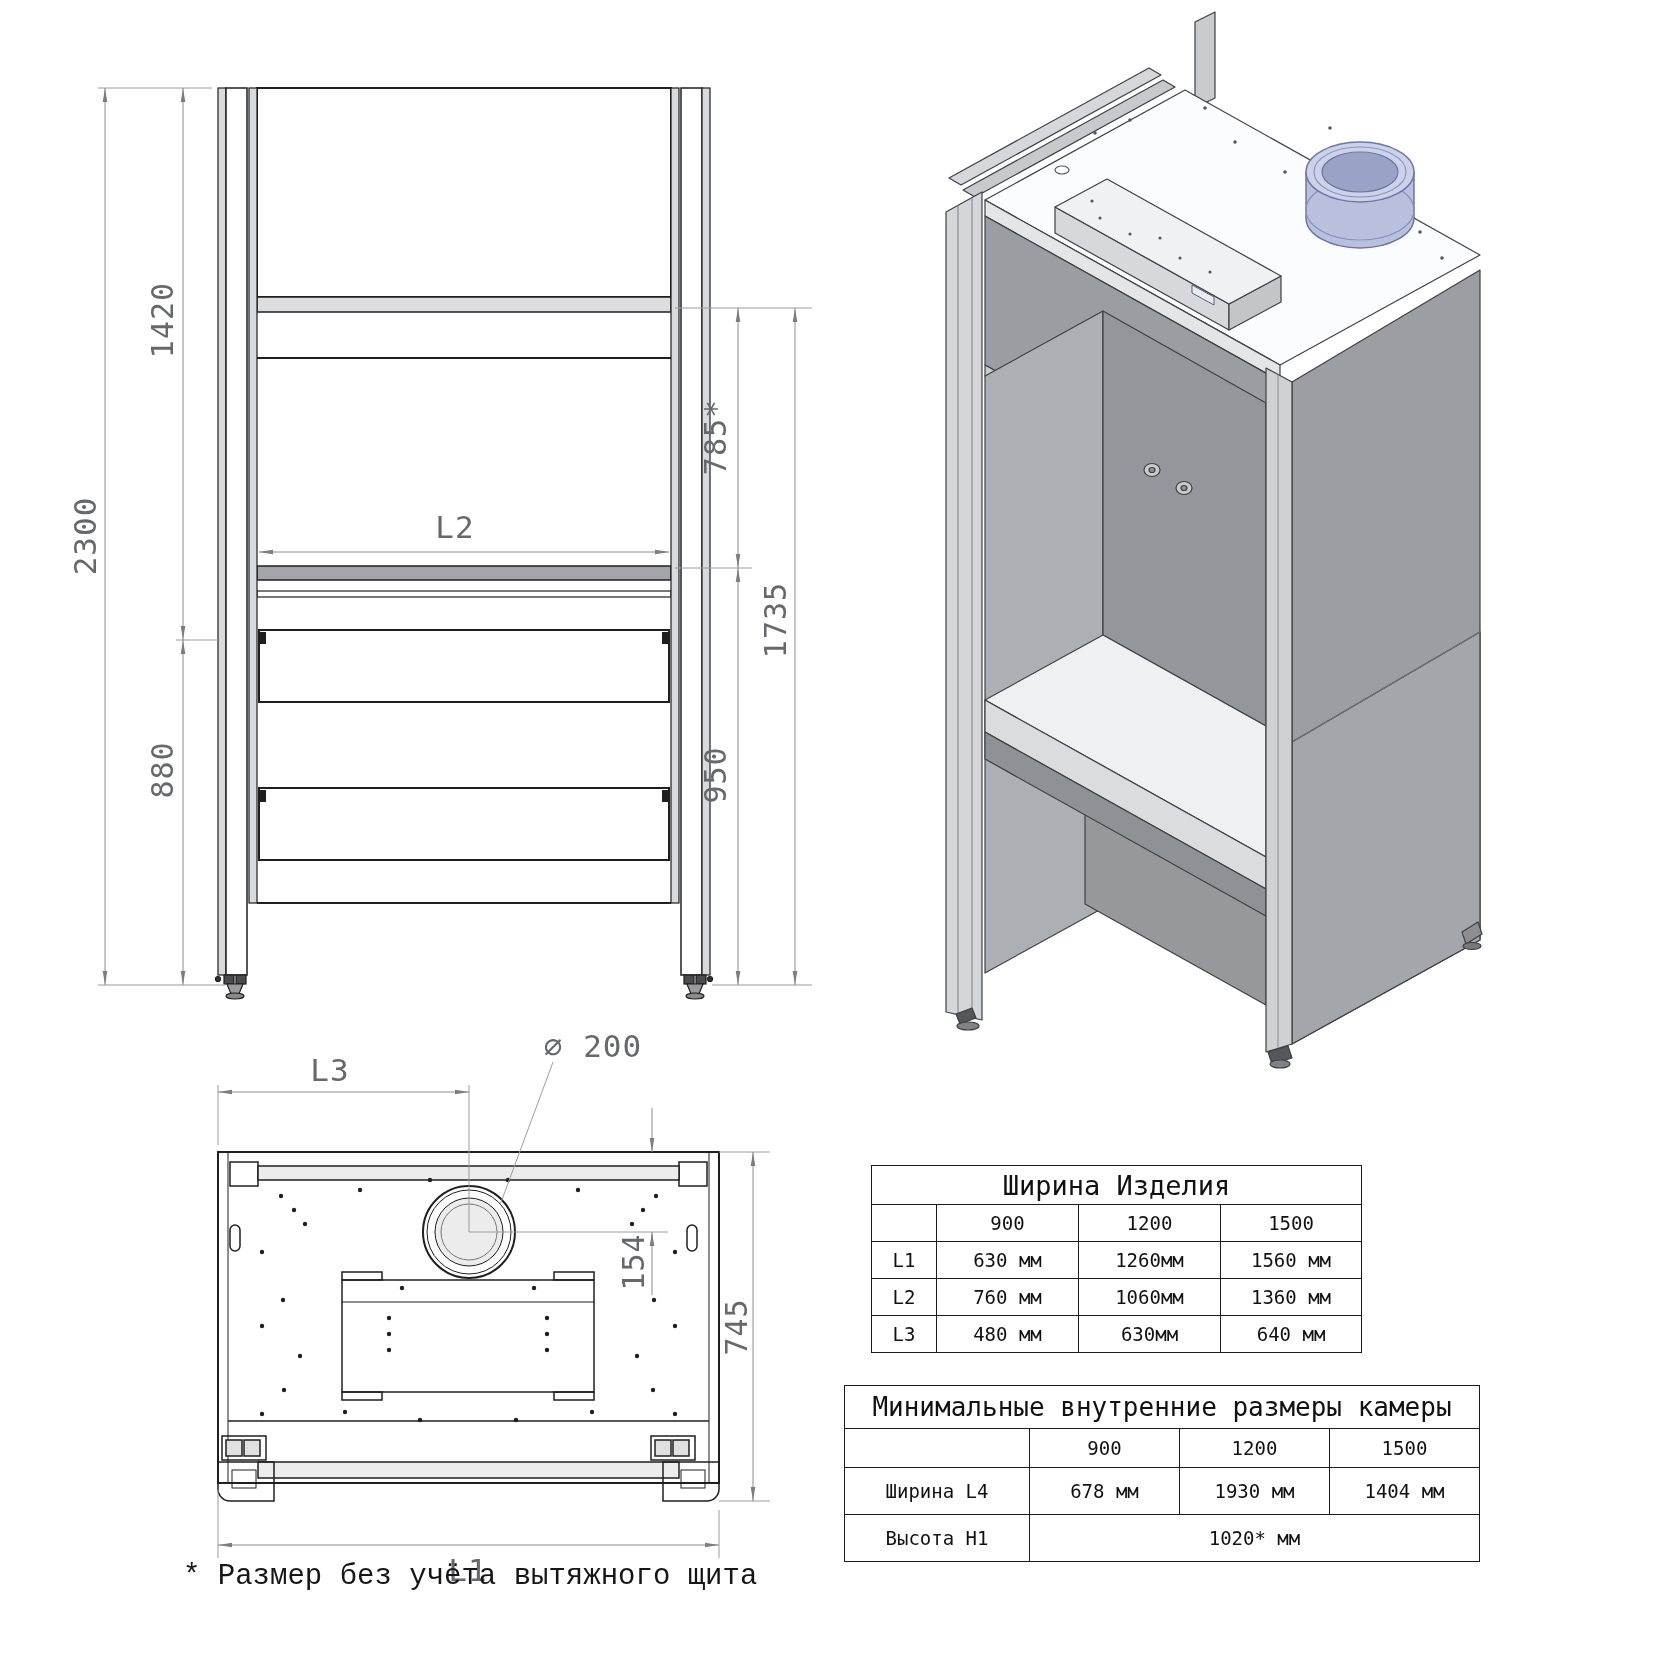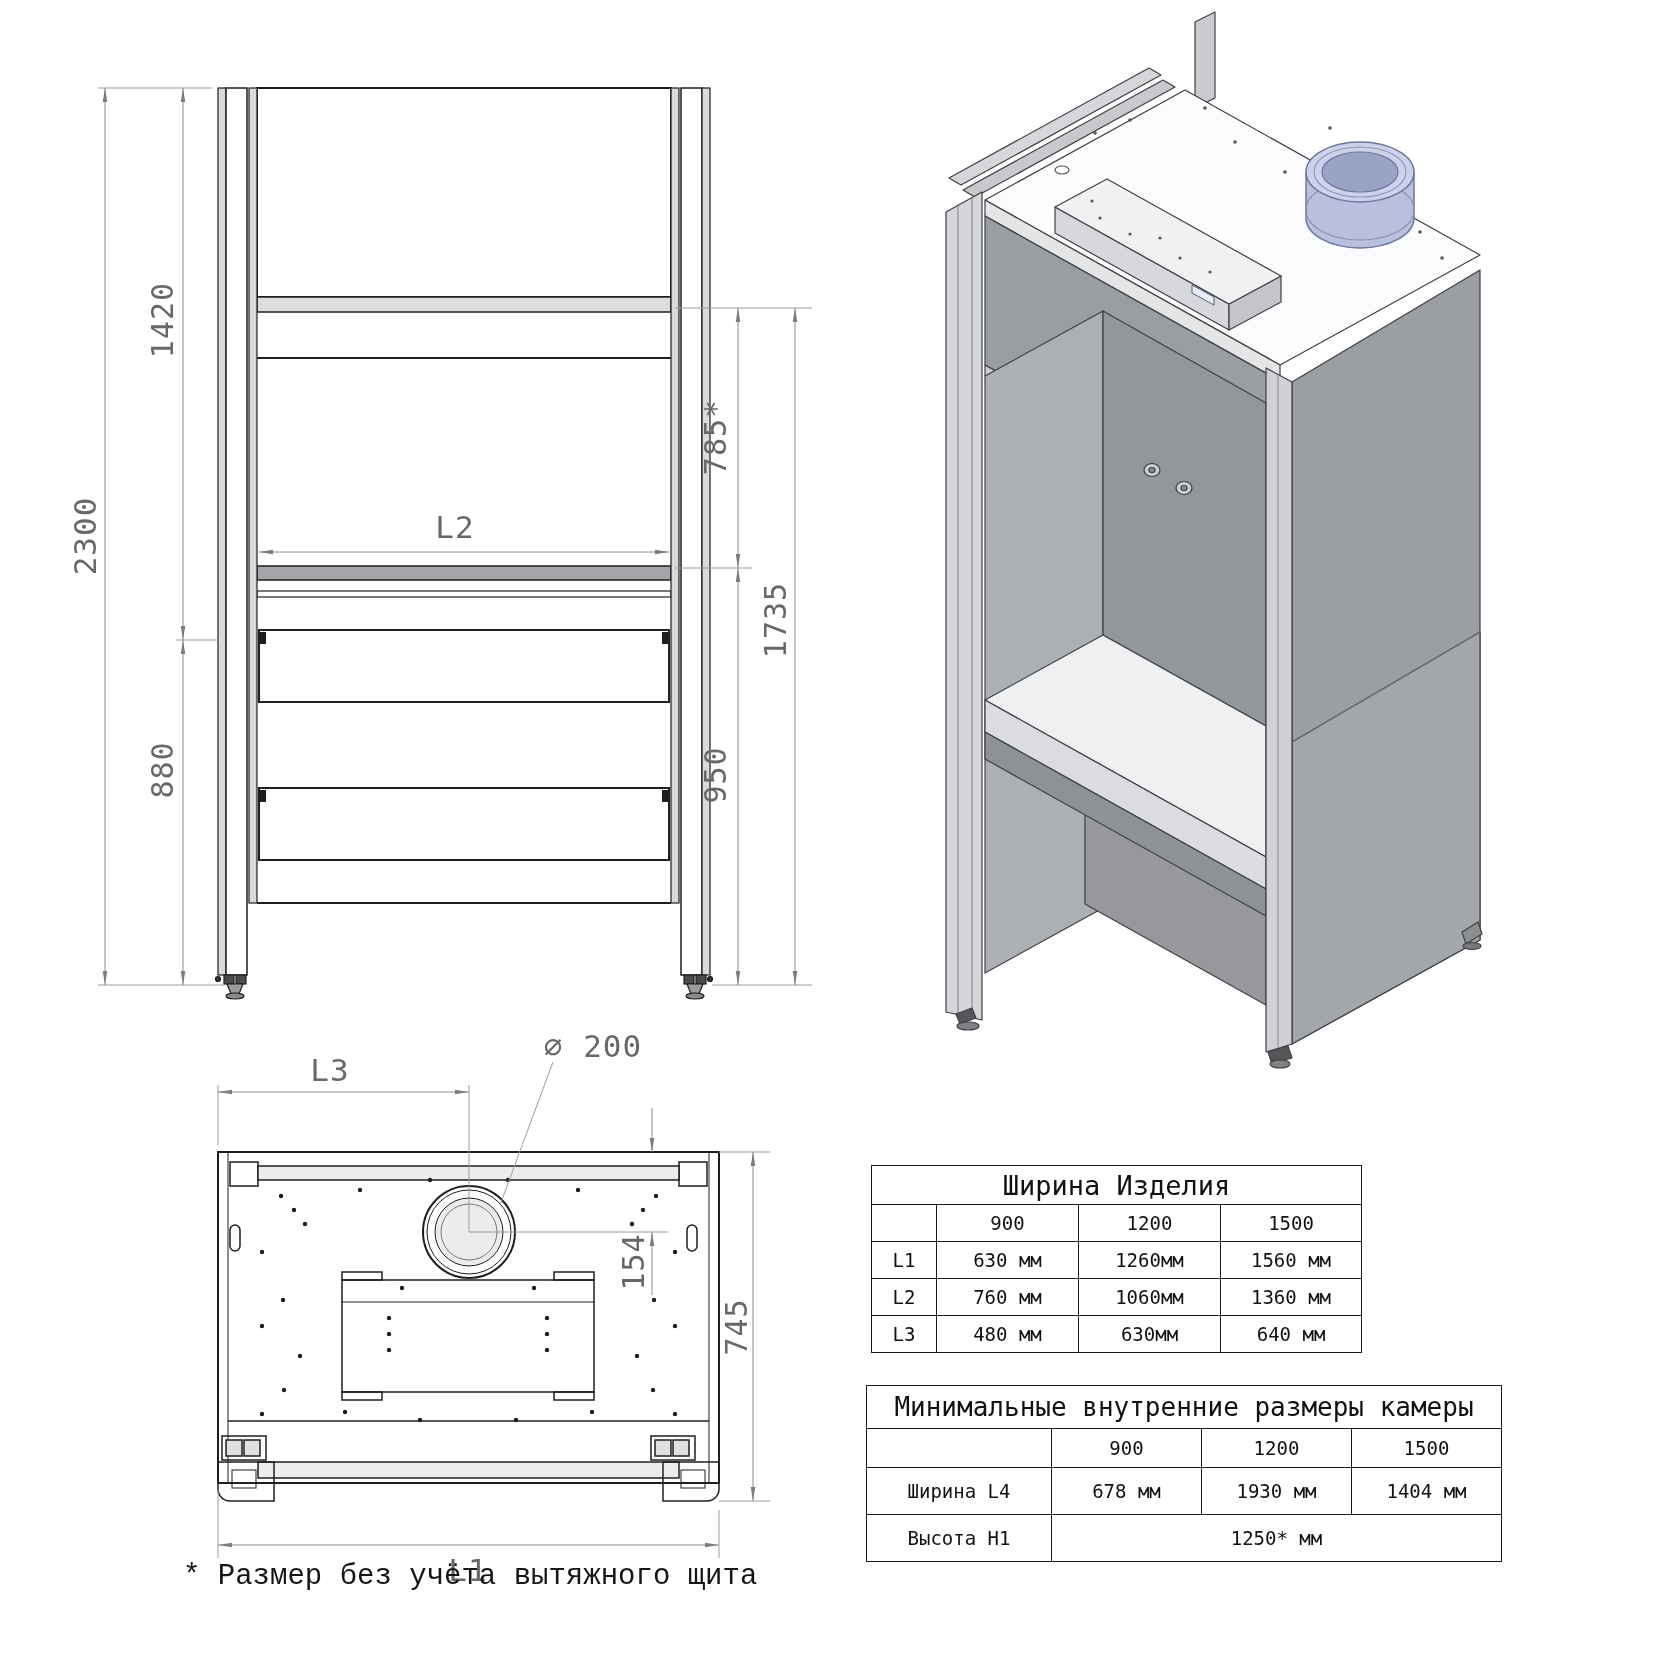--- a/index.html
+++ b/index.html
@@ -316,21 +316,21 @@
     <tr>
       <td>L3</td>
       <td>480 мм</td>
       <td>630мм</td>
       <td>640 мм</td>
     </tr>
   </tbody>
       </table>
 </div>
 
-<div class="tblwrap" style="left:850px;top:1385px;width:635px">
+<div class="tblwrap" style="left:828px;top:1385px;width:635px">
   <table id="t2">
     <colgroup>
           <col style="width:185px">
           <col style="width:150px">
           <col style="width:150px">
           <col style="width:150px">
         </colgroup>
     <tbody>
           <tr class="title">
             <td colspan="4">Минимальные внутренние размеры камеры</td>
@@ -342,21 +342,21 @@
       <td>1500</td>
     </tr>
     <tr>
       <td>Ширина L4</td>
       <td>678 мм</td>
       <td>1930 мм</td>
       <td>1404 мм</td>
     </tr>
     <tr>
       <td>Высота H1</td>
-      <td colspan="3">1250* мм</td>
+      <td colspan="3">1020* мм</td>
     </tr>
   </tbody>
       </table>
 </div>
 
 <div id="footnote">* Размер без учёта вытяжного щита</div>
 
 </div>
 
 </body></html>

